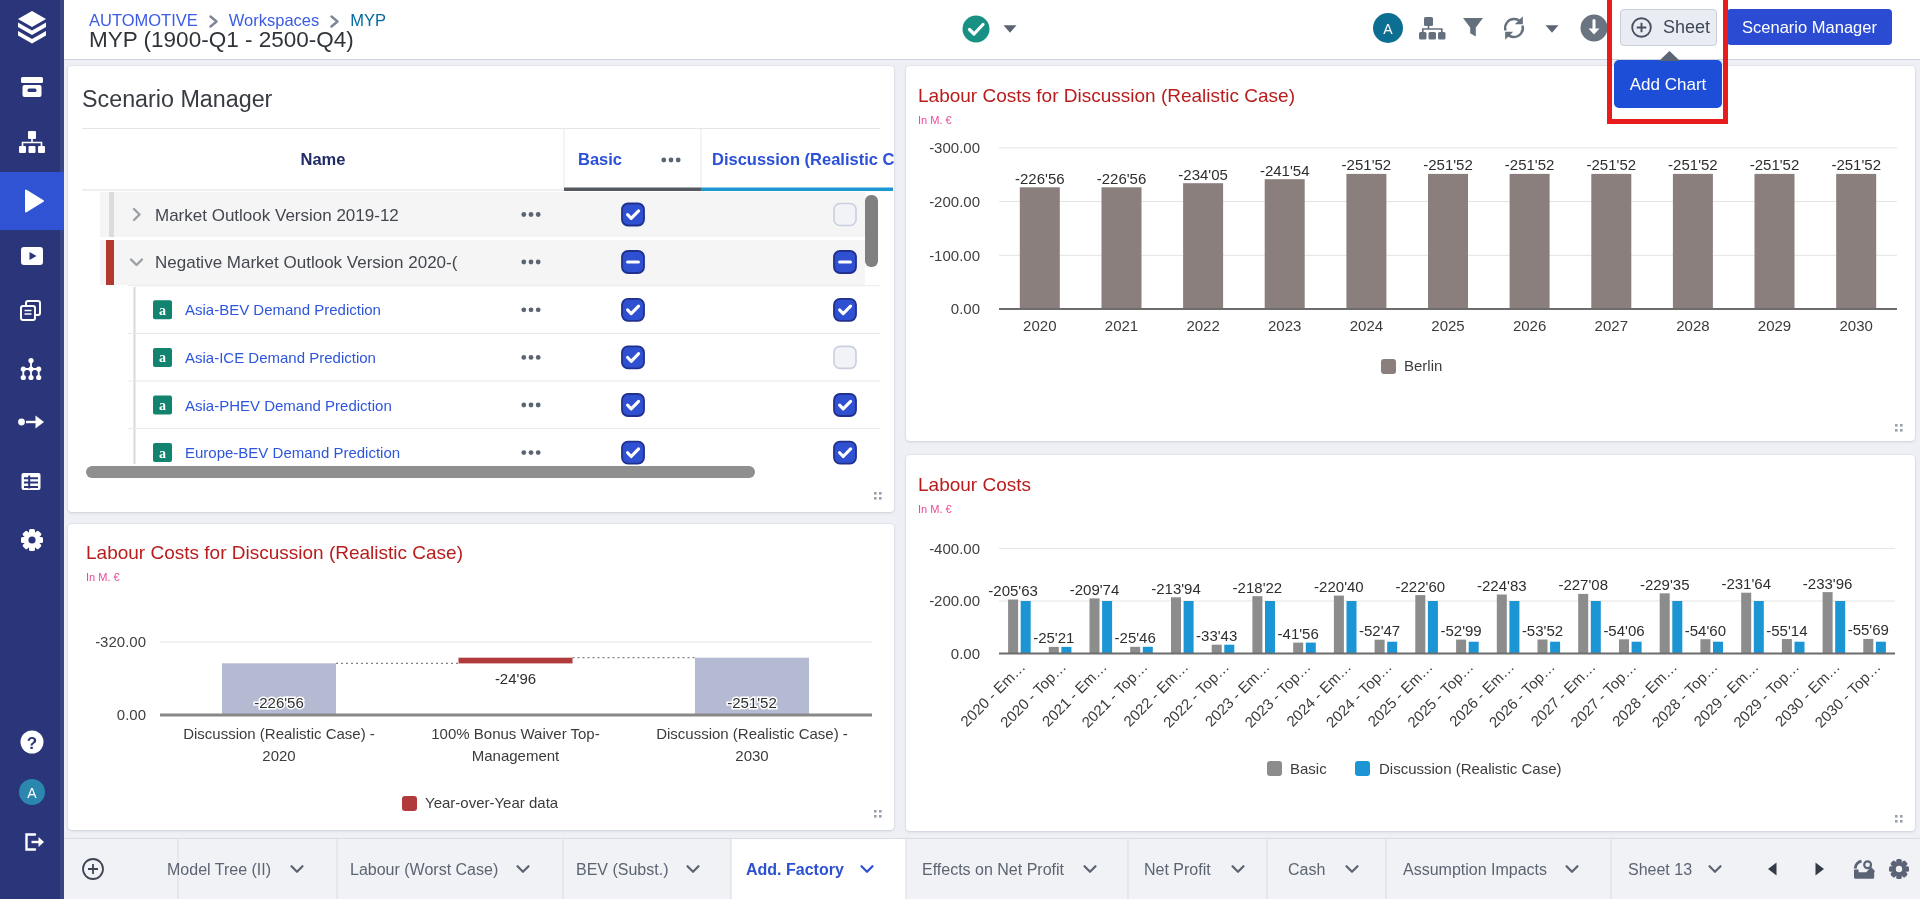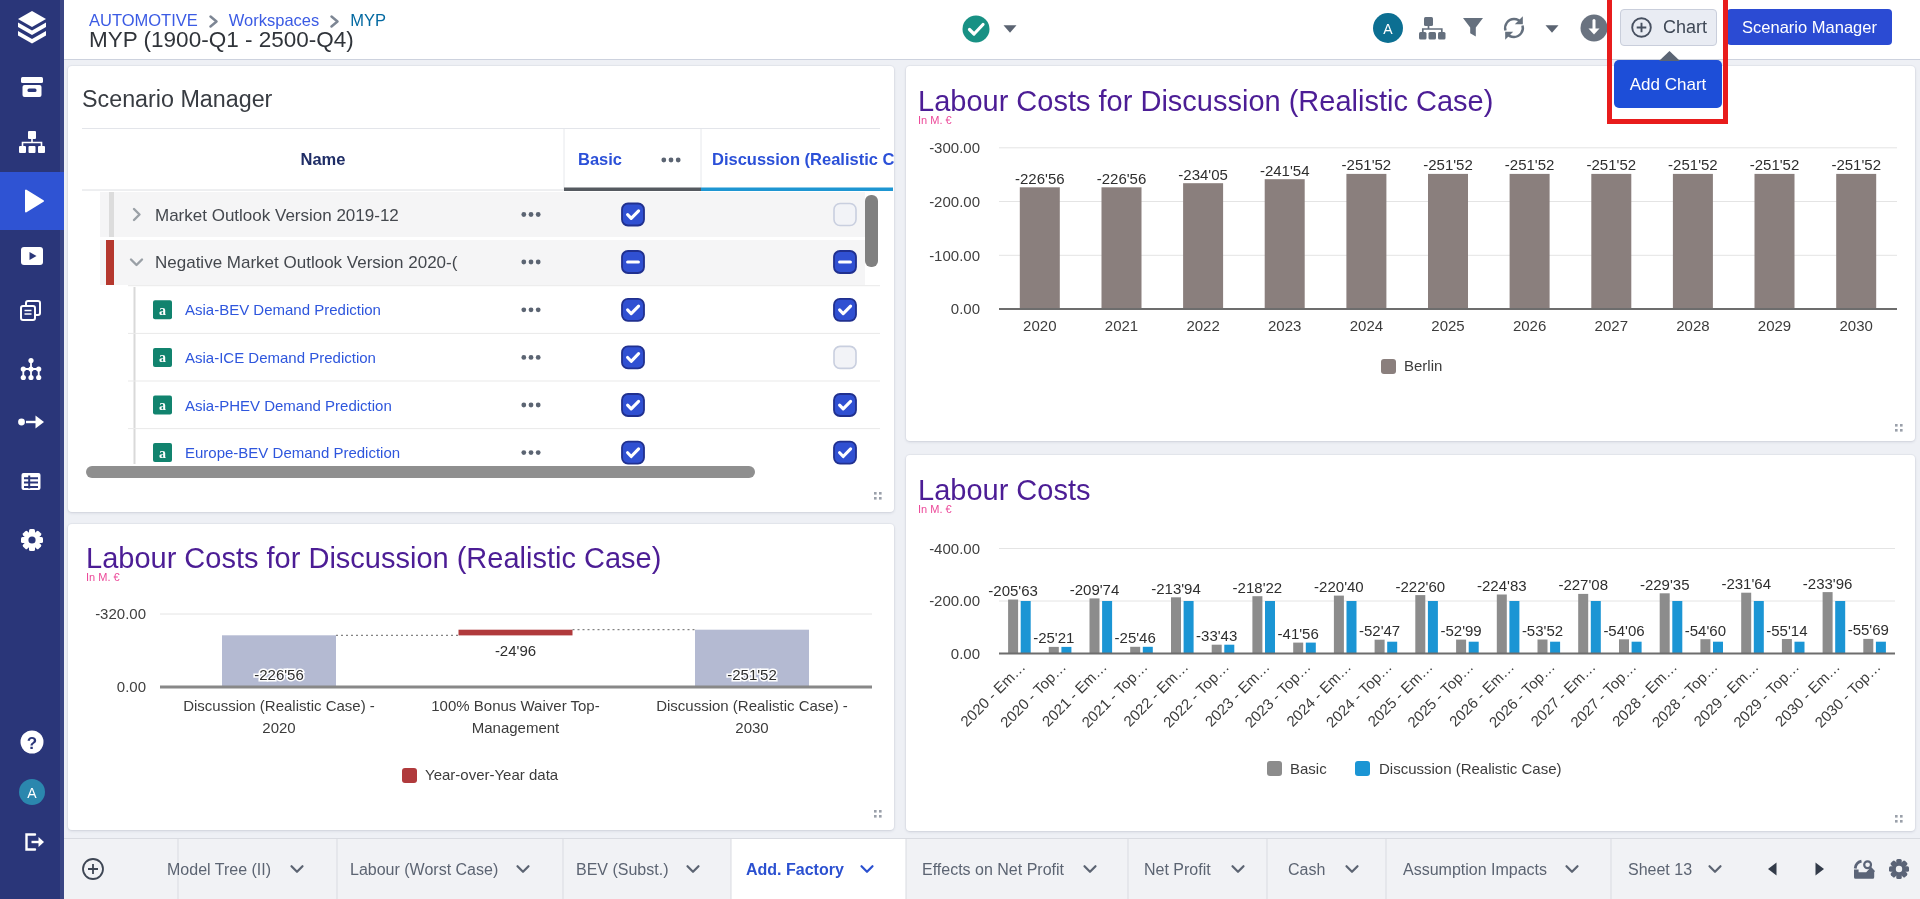--- a/index.html
+++ b/index.html
@@ -1,16 +1,16 @@
 <!DOCTYPE html>
 <html><head><meta charset="utf-8"><style>
 html,body{margin:0;padding:0;width:1920px;height:899px;overflow:hidden;font-family:"Liberation Sans",sans-serif;-webkit-font-smoothing:antialiased;}
 .abs{position:absolute;}
 .panel{position:absolute;background:#fff;border-radius:4px;box-shadow:0 1px 3px rgba(50,55,90,.14),0 0 0 1px rgba(120,130,160,.06);}
-.ptitle{font-size:29px;color:#4c1d95;}
+.ptitle{font-size:19px;color:#b91c1c;}
 .punit{font-size:11px;color:#ec4899;}
 </style></head><body>
 <div class="abs" style="left:0;top:0;width:1920px;height:899px;background:#eef0f5"></div>
 <div class="abs" style="left:64px;top:0;width:1856px;height:60px;background:#fff;border-bottom:1px solid #cdd2de;box-sizing:border-box"></div>
 <div class="abs" style="left:64px;top:838px;width:1856px;height:61px;background:#f1f2f5;border-top:1px solid #d9dbe1;box-sizing:border-box"></div>
 <div class="abs" style="left:0;top:0;width:64px;height:899px;background:#2a3679"></div>
 <div class="abs" style="left:60px;top:0;width:4px;height:899px;background:rgba(255,255,255,0.08)"></div>
 <div class="abs" style="left:0;top:172px;width:64px;height:58px;background:#2f53d3"></div>
 <svg class="abs" style="left:0;top:0" width="64" height="899">
     <g fill="#fff">
@@ -99,21 +99,21 @@
     <path d="M 645.5 25.25 L 658.5 25.25 L 652 32.75 Z" fill="#5b6472"></path>
     <circle cx="694" cy="28" r="13.5" fill="#6a7380"></circle>
     <path d="M694 20.5 V31" stroke="#fff" stroke-width="3" stroke-linecap="round"></path>
     <path d="M688.5 28.5 L694 34.5 L699.5 28.5 Z" fill="#fff"></path>
   </svg>
 <div class="abs" style="left:1620px;top:9px;width:97px;height:37px;background:#e9ecf3;border:1px solid #c9cedb;border-radius:4px;box-sizing:border-box"></div>
 <svg class="abs" style="left:1620px;top:9px" width="97" height="37">
     <circle cx="21.5" cy="18.5" r="9.3" stroke="#475060" stroke-width="1.9" fill="none"></circle>
     <path d="M21.5 13.7 V23.3 M16.7 18.5 H26.3" stroke="#475060" stroke-width="1.9"></path>
   </svg>
-<div class="abs" style="left:1663px;top:9px;width:60px;height:37px;line-height:36px;font-size:18px;color:#3f4856">Chart</div>
+<div class="abs" style="left:1663px;top:9px;width:60px;height:37px;line-height:36px;font-size:18px;color:#3f4856">Sheet</div>
 <div class="abs" style="left:1727px;top:9px;width:165px;height:36px;background:#2b4bd3;border-radius:4px;color:#fff;font-size:16.5px;text-align:center;line-height:36px">Scenario Manager</div>
 <div class="panel" style="left:68px;top:66px;width:826px;height:446px"></div>
 <svg class="abs" style="left:68px;top:66px" width="826" height="446" font-family="Liberation Sans, sans-serif">
     <text x="14" y="41" font-size="23.3" fill="#383c42">Scenario Manager</text>
     <line x1="14" y1="62.5" x2="812" y2="62.5" stroke="#e3e5ea" stroke-width="1"></line>
     <line x1="496" y1="63" x2="496" y2="124" stroke="#e6e8ec" stroke-width="1"></line>
     <line x1="633" y1="63" x2="633" y2="124" stroke="#e6e8ec" stroke-width="1"></line>
     <text x="255" y="99" font-size="16.5" font-weight="bold" fill="#1f2d66" text-anchor="middle">Name</text>
     <text x="510" y="99" font-size="16.5" font-weight="bold" fill="#2b50d8">Basic</text>
     <circle cx="595.8" cy="94" r="2.4" fill="#5b6472"></circle>
@@ -247,21 +247,21 @@
   </div>
 <svg class="abs" style="left:1895px;top:424px" width="10" height="10">
     <rect x="0" y="0" width="2.6" height="2.6" fill="#9aa0aa"></rect>
     <rect x="5" y="0" width="2.6" height="2.6" fill="#9aa0aa"></rect>
     <rect x="0" y="5" width="2.6" height="2.6" fill="#9aa0aa"></rect>
     <rect x="5" y="5" width="2.6" height="2.6" fill="#9aa0aa"></rect>
   </svg>
 <div class="panel" style="left:68px;top:524px;width:826px;height:306px"></div>
 <div class="abs ptitle" style="left:86px;top:542px">Labour Costs for Discussion (Realistic Case)</div>
 <div class="abs punit" style="left:86px;top:571px">In M. €</div>
-<div class="abs" style="left:68px;top:522px;width:828px;height:306px">
+<div class="abs" style="left:68px;top:550px;width:828px;height:306px">
     <svg width="826" height="306" style="position:absolute;left:0;top:0" font-family="Liberation Sans, sans-serif">
       <line x1="92" y1="92.0" x2="804" y2="92.0" stroke="#e4e4e4" stroke-width="1"></line>
       <text x="78" y="97.3" font-size="15" fill="#404040" text-anchor="end">-320.00</text>
       <text x="78" y="170.3" font-size="15" fill="#404040" text-anchor="end">0.00</text>
       <rect x="154.0" y="113.3" width="114" height="51.7" fill="#b4bad2"></rect>
       <rect x="390.5" y="107.7" width="114" height="5.7" fill="#b03a3c"></rect>
       <rect x="627.0" y="107.7" width="114" height="57.3" fill="#b4bad2"></rect>
       <line x1="268.0" y1="113.3" x2="390.5" y2="113.3" stroke="#666" stroke-width="1" stroke-dasharray="2,3"></line>
       <line x1="504.5" y1="107.7" x2="627.0" y2="107.7" stroke="#666" stroke-width="1" stroke-dasharray="2,3"></line>
       <text x="211.0" y="157.5" font-size="15" fill="#2e2e2e" text-anchor="middle" stroke="#ffffff" stroke-width="3" paint-order="stroke">-226'56</text>

